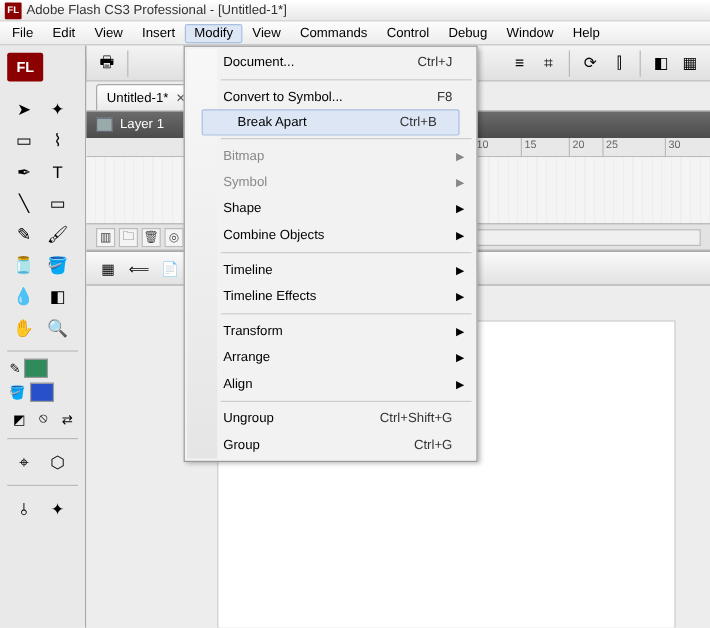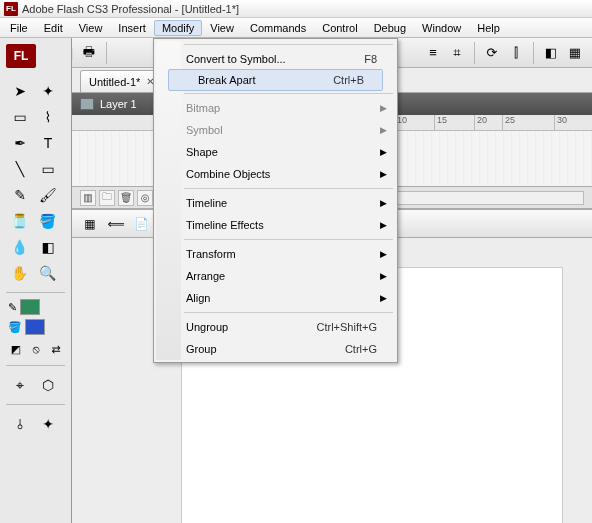--- a/index.html
+++ b/index.html
@@ -196,20 +196,24 @@
   </div>
 
   <div class="canvas-area">
     <div class="stage"></div>
 
   </div>
 </div>
 
 <div class="dropdown" id="modify-dd">
   <div class="icon-strip"></div>
+<div class="dd-item">
+      <span>Document...</span>
+      <span class="shortcut">Ctrl+J</span>
+    </div>
     <div class="dd-sep"></div>
     <div class="dd-item">
       <span>Convert to Symbol...</span>
       <span class="shortcut">F8</span>
     </div>
     <div class="dd-item highlight">
       <span>Break Apart</span>
       <span class="shortcut">Ctrl+B</span>
     </div>
     <div class="dd-sep"></div>

